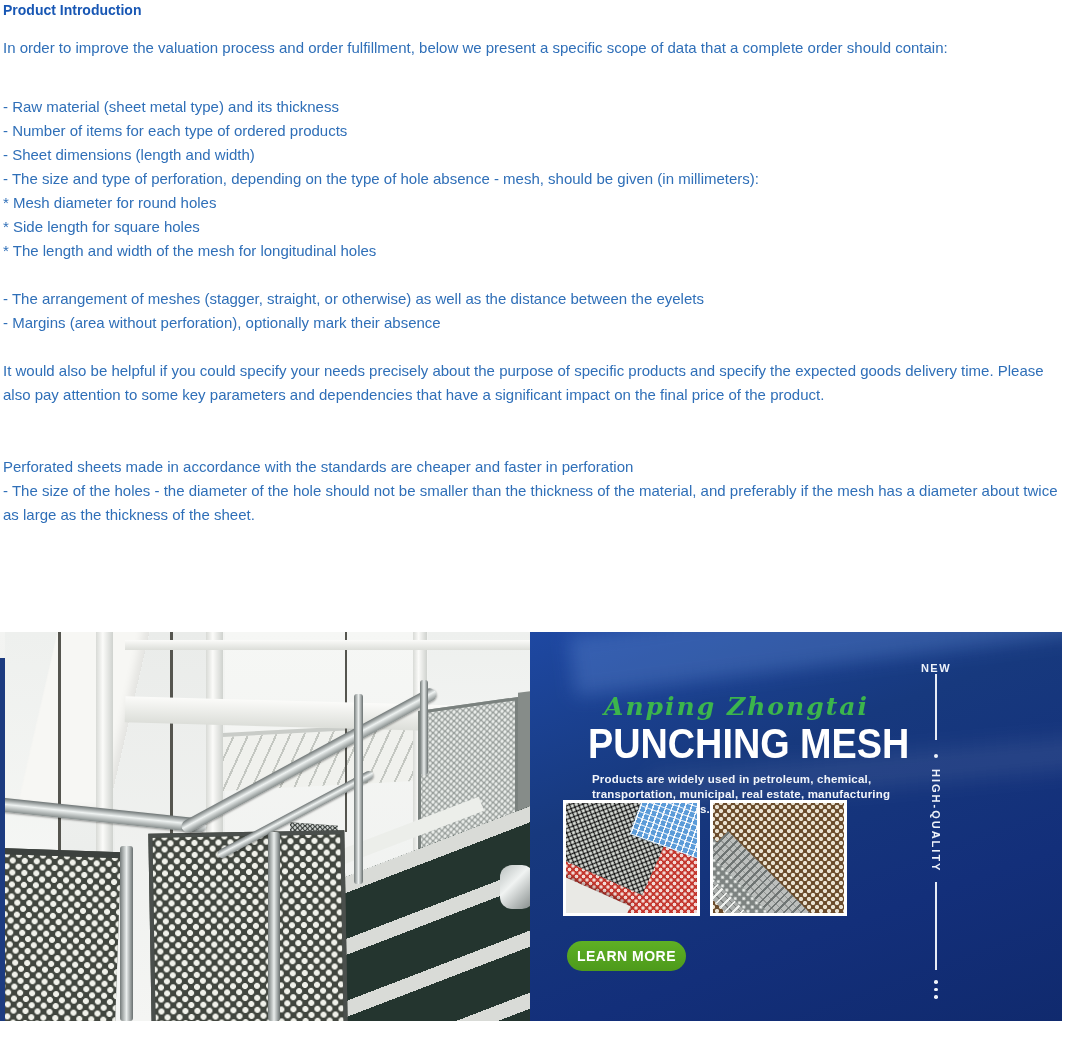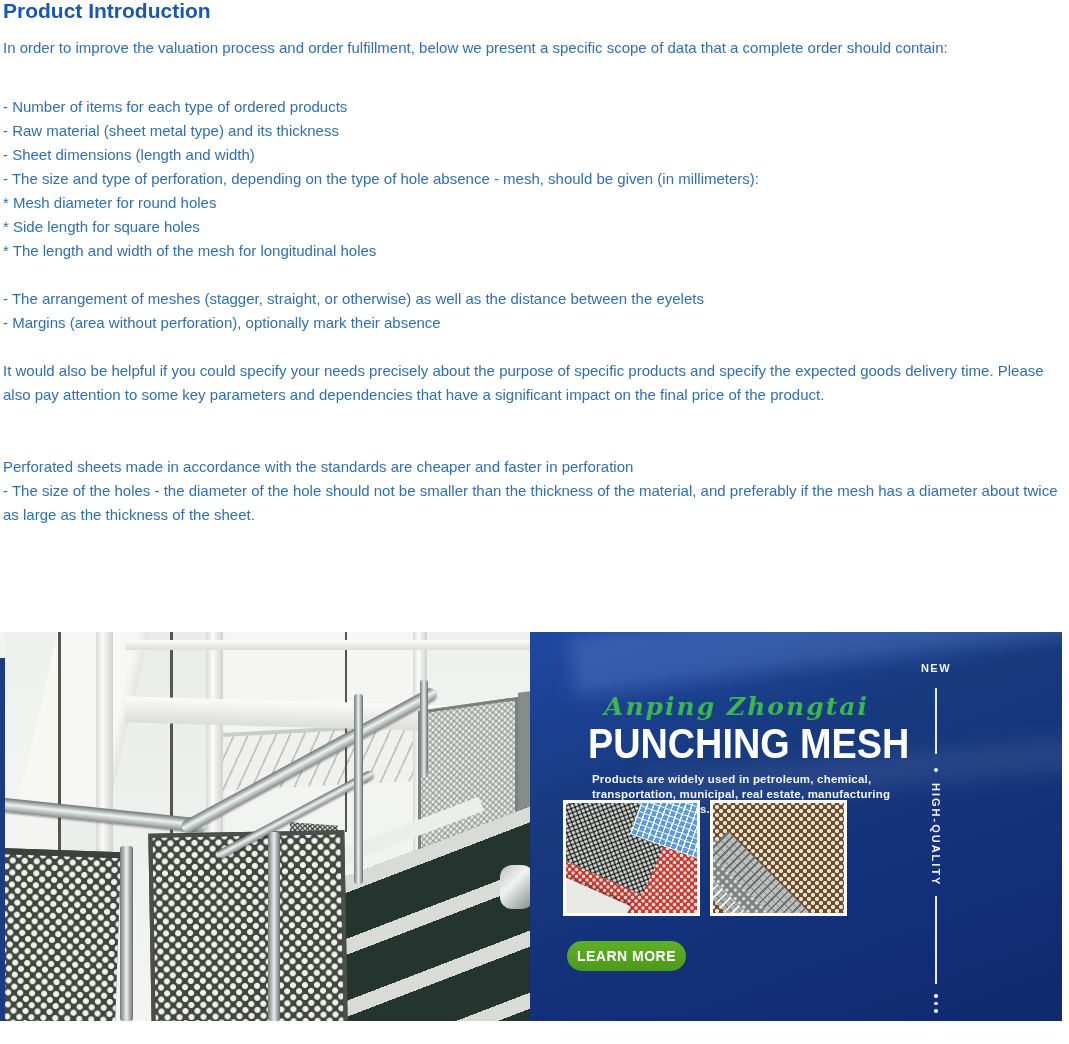--- a/index.html
+++ b/index.html
@@ -3,21 +3,21 @@
 <meta charset="utf-8">
 <style>
   * { box-sizing: border-box; }
   html,body { margin:0; padding:0; background:#ffffff; }
   .page { position:relative; width:1069px; height:1044px; background:#fff; overflow:hidden;
           font-family:"Liberation Sans", sans-serif; }
 
   
   .doc { position:absolute; left:3px; top:2px; width:1061px;
          font-size:15px; line-height:24px; color:#2f6fb8; }
-  .doc h1 { margin:0 0 17px 0; font-size:21px; line-height:17px; font-weight:700; color:#1857b4; }
+  .doc h1 { margin:0 0 17px 0; font-size:14px; line-height:17px; font-weight:700; color:#1857b4; }
   .doc p { margin:0; }
   .gap24 { height:24px; }
   .gap35 { height:35px; }
 
   
   .figure { position:absolute; left:0; top:632px; width:1062px; height:389px; overflow:hidden; }
 
   
   .photo { position:absolute; left:0; top:0; width:530px; height:389px; overflow:hidden;
            background:linear-gradient(180deg,#f3f4f2 0%,#eceeec 55%,#e4e7e4 100%); }
@@ -114,42 +114,42 @@
           background-image:radial-gradient(#e8ebe8 1.3px,transparent 1.9px); background-size:6px 6px; }
   .t2-c { left:4%;  top:22%;  background-color:#bcbfbd;
           background-image:repeating-linear-gradient(90deg,#6e7473 0 2px,transparent 2px 6px),
                            repeating-linear-gradient(0deg,transparent 0 5px,rgba(0,0,0,.22) 5px 6px); }
   .bn-cta { position:absolute; left:37px; top:309px; width:119px; height:30px; border:none; cursor:pointer;
             border-radius:16px; background:linear-gradient(180deg,#5eb024,#4d9a1b); color:#fff;
             font-family:"Liberation Sans", sans-serif; font-size:14px; font-weight:700; letter-spacing:.5px;
             display:flex; align-items:center; justify-content:center; }
   .bn-side { position:absolute; left:392px; top:30px; width:28px; display:flex; flex-direction:column;
              align-items:center; color:#eef2fa; }
-  .bn-new { font-size:11px; font-weight:600; letter-spacing:1.5px; margin-bottom:14px; }
+  .bn-new { font-size:11px; font-weight:600; letter-spacing:1.5px; }
   .bn-vline { width:1.5px; background:#e6ebf6; }
   .bn-l1 { height:66px; margin-bottom:14px; }
   .bn-dot { width:4px; height:4px; border-radius:50%; background:#eef2fa; margin-bottom:9px; }
   .bn-vtext { writing-mode:vertical-rl; font-size:11px; font-weight:600; letter-spacing:2px; margin:2px 0 10px 0; }
   .bn-l2 { height:88px; margin-bottom:10px; }
   .bn-dots3 { display:flex; flex-direction:column; gap:4px; }
   .bn-dots3 span { width:3.5px; height:3.5px; border-radius:50%; background:#eef2fa; }
 </style>
 </head>
 <body>
 
 <div class="page">
 
   <div class="doc">
     <h1>Product Introduction</h1>
     <p>In order to improve the valuation process and order fulfillment, below we present a specific scope of data that a complete order should contain:</p>
     <div class="gap35"></div>
 
     <div>
+      <p>- Raw material (sheet metal type) and its thickness</p>
       <p>- Number of items for each type of ordered products</p>
-      <p>- Raw material (sheet metal type) and its thickness</p>
       <p>- Sheet dimensions (length and width)</p>
       <p>- The size and type of perforation, depending on the type of hole absence - mesh, should be given (in millimeters):</p>
       <p>* Mesh diameter for round holes</p>
       <p>* Side length for square holes</p>
       <p>* The length and width of the mesh for longitudinal holes</p>
     </div>
     <div class="gap24"></div>
 
     <div>
       <p>- The arrangement of meshes (stagger, straight, or otherwise) as well as the distance between the eyelets</p>

